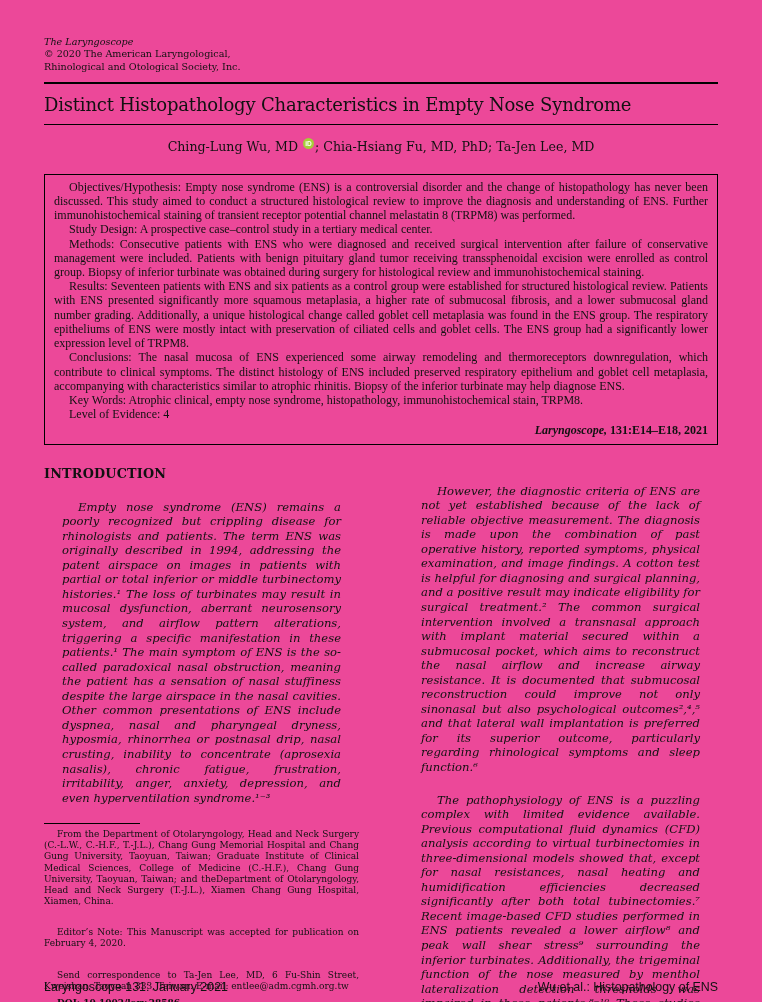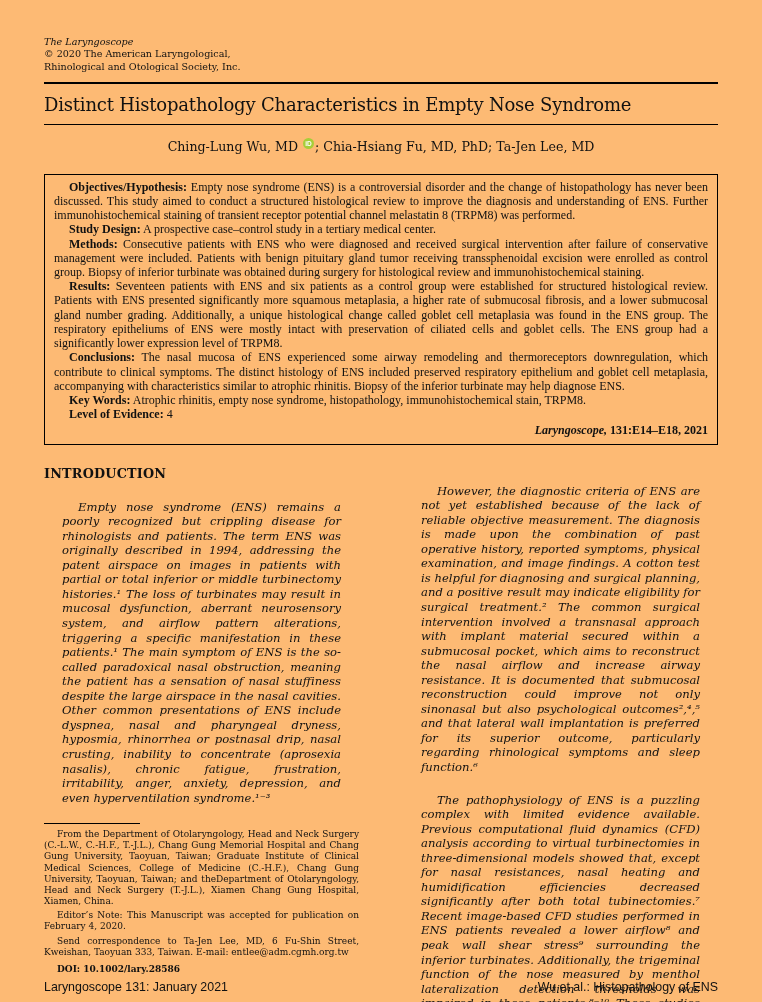--- a/index.html
+++ b/index.html
@@ -1,17 +1,17 @@
 <!DOCTYPE html>
 <html><head>
 <meta charset="utf-8">
 <style>
   html,body{margin:0;padding:0;background:#e8e8e8;}
   .page{
-    width:762px;height:1002px;background:#fdba74;position:relative;
+    width:762px;height:1002px;background:#ec4899;position:relative;
     box-sizing:border-box;padding:36px 44px 0 44px;
     font-family:"DejaVu Serif", serif;color:#111;margin:0 auto;
     overflow:hidden;
   }
   
   .jh{font-size:9.6px;line-height:1.28;font-family:"DejaVu Serif",serif;}
   .jh-name{font-style:italic;}
   .rule-thick{border:0;border-top:2px solid #000;margin:9px 0 0 0;}
   .rule-thin{border:0;border-top:1.2px solid #000;margin:0;}
   
@@ -27,34 +27,34 @@
     font-size:6.5px;font-weight:bold;line-height:11px;text-align:center;
     vertical-align:super;margin:0 1px;
   }
   
   .abstract{
     border:1.6px solid #000;padding:5px 9px 6px 9px;
     font-family:"Liberation Serif",serif;font-size:12px;line-height:1.185;
     text-align:justify;
   }
   .abstract p{margin:0;text-indent:15px;}
-  .abs-label{font-weight:bold;}
+  .abs-label{font-weight:normal;}
   .abs-citation{text-align:right;text-indent:0 !important;font-weight:bold;margin-top:2px !important;}
   .abs-citation .jname{font-style:italic;margin-left:24px;}
   
   .columns{display:flex;gap:44px;margin-top:21px;height:462px;}
   .col{flex:1 1 0;min-width:0;
     font-size:11.6px;line-height:1.255;text-align:justify;}
   .col p.bodyp{margin:18px;text-indent:16px;font-style:italic;}
   h2.sect{font-size:12.8px;font-weight:bold;margin:0 0 3px 0;letter-spacing:0.2px;}
   
   .fn-rule{border:0;border-top:1px solid #000;width:96px;margin:11px 0 5px 0;}
   .footnotes{font-size:9px;line-height:1.24;}
   .footnotes p{margin:0;text-indent:13px;}
-  .footnotes p.gap{margin-top:3px;}
+  .footnotes p.gap{margin-top:20px;}
   .doi{font-weight:bold;margin-top:6px !important;}
   
   .pagefooter{
     position:absolute;left:44px;right:44px;bottom:8px;
     font-family:"Liberation Sans",sans-serif;font-size:12.4px;color:#111;
   }
   .footrow{display:flex;justify-content:space-between;align-items:flex-end;}
   .pageno{margin-top:7px;}
 </style>
 </head>
@@ -77,21 +77,21 @@
   <div class="authors">
     <span>Ching-Lung Wu, MD </span><span class="orcid">iD</span><span>; Chia-Hsiang Fu, MD, PhD; Ta-Jen Lee, MD</span>
   </div>
 
   <section class="abstract">
     <p><span class="abs-label">Objectives/Hypothesis:</span> <span>Empty nose syndrome (ENS) is a controversial disorder and the change of histopathology has never been discussed. This study aimed to conduct a structured histological review to improve the diagnosis and understanding of ENS. Further immunohistochemical staining of transient receptor potential channel melastatin 8 (TRPM8) was performed.</span></p>
     <p><span class="abs-label">Study Design:</span> <span>A prospective case–control study in a tertiary medical center.</span></p>
     <p><span class="abs-label">Methods:</span> <span>Consecutive patients with ENS who were diagnosed and received surgical intervention after failure of conservative management were included. Patients with benign pituitary gland tumor receiving transsphenoidal excision were enrolled as control group. Biopsy of inferior turbinate was obtained during surgery for histological review and immunohistochemical staining.</span></p>
     <p><span class="abs-label">Results:</span> <span>Seventeen patients with ENS and six patients as a control group were established for structured histological review. Patients with ENS presented significantly more squamous metaplasia, a higher rate of submucosal fibrosis, and a lower submucosal gland number grading. Additionally, a unique histological change called goblet cell metaplasia was found in the ENS group. The respiratory epitheliums of ENS were mostly intact with preservation of ciliated cells and goblet cells. The ENS group had a significantly lower expression level of TRPM8.</span></p>
     <p><span class="abs-label">Conclusions:</span> <span>The nasal mucosa of ENS experienced some airway remodeling and thermoreceptors downregulation, which contribute to clinical symptoms. The distinct histology of ENS included preserved respiratory epithelium and goblet cell metaplasia, accompanying with characteristics similar to atrophic rhinitis. Biopsy of the inferior turbinate may help diagnose ENS.</span></p>
-    <p><span class="abs-label">Key Words:</span> <span>Atrophic rhinitis, empty nose syndrome, histopathology, immunohistochemical stain, TRPM8.</span></p>
+    <p><span class="abs-label">Key Words:</span> <span>Atrophic clinical, empty nose syndrome, histopathology, immunohistochemical stain, TRPM8.</span></p>
     <p><span class="abs-label">Level of Evidence:</span> <span>4</span></p>
     <p class="abs-citation"><span class="jname">Laryngoscope,</span><span> 131:E14–E18, 2021</span></p>
   </section>
 
   <div class="columns">
     <div class="col">
       <h2 class="sect">INTRODUCTION</h2>
       <p class="bodyp">Empty nose syndrome (ENS) remains a poorly recognized but crippling disease for rhinologists and patients. The term ENS was originally described in 1994, addressing the patent airspace on images in patients with partial or total inferior or middle turbinectomy histories.¹ The loss of turbinates may result in mucosal dysfunction, aberrant neurosensory system, and airflow pattern alterations, triggering a specific manifestation in these patients.¹ The main symptom of ENS is the so-called paradoxical nasal obstruction, meaning the patient has a sensation of nasal stuffiness despite the large airspace in the nasal cavities. Other common presentations of ENS include dyspnea, nasal and pharyngeal dryness, hyposmia, rhinorrhea or postnasal drip, nasal crusting, inability to concentrate (aprosexia nasalis), chronic fatigue, frustration, irritability, anger, anxiety, depression, and even hyperventilation syndrome.¹⁻³</p>
       <hr class="fn-rule">
       <div class="footnotes">

